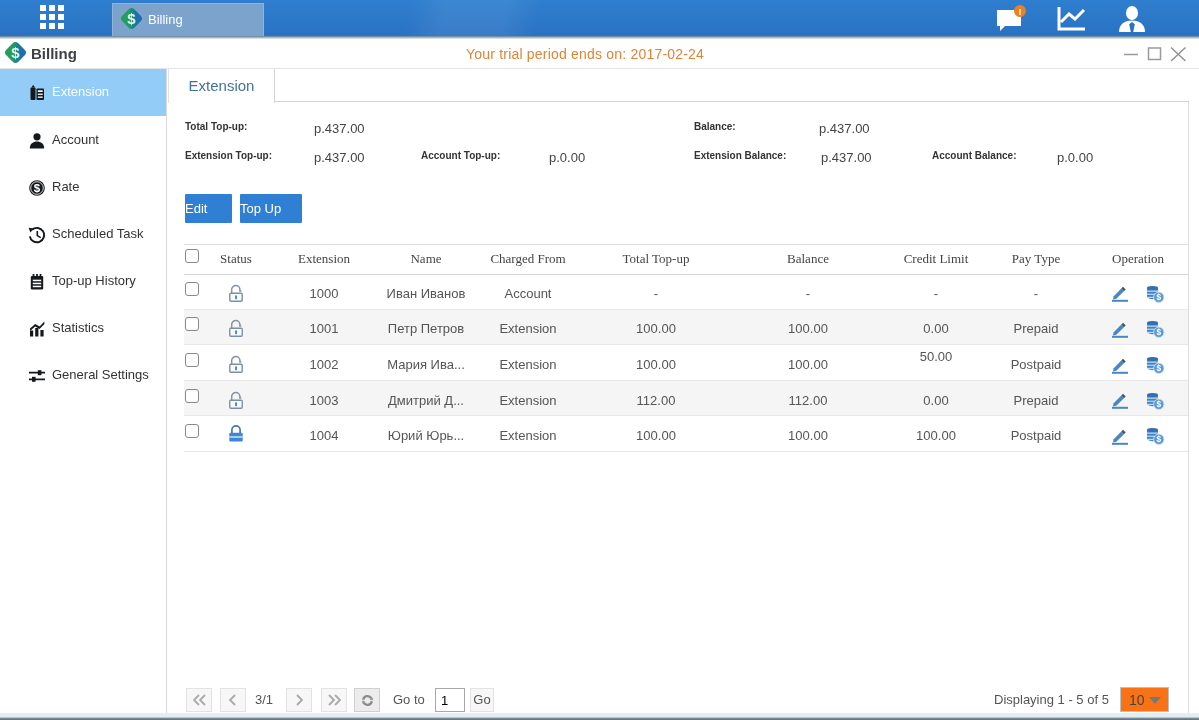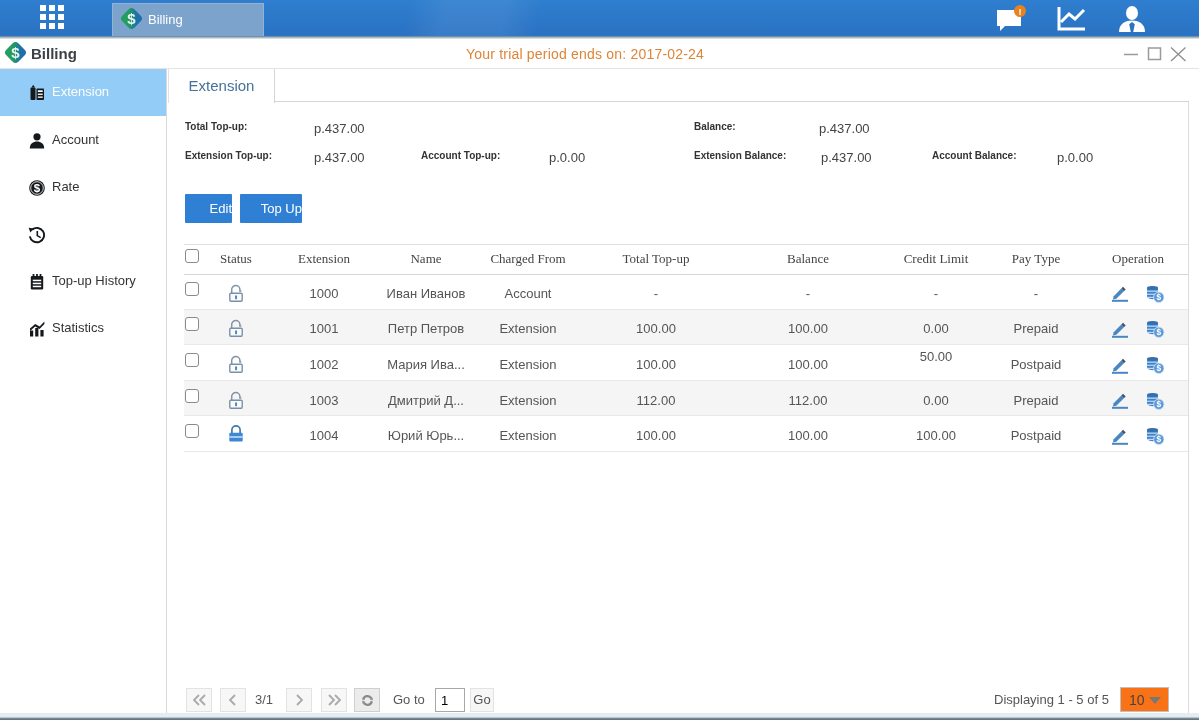--- a/index.html
+++ b/index.html
@@ -24,21 +24,21 @@
 .sitem { position:absolute; left:0; width:166px; height:47px; }
 .sitem.active { background:#92ccf7; }
 .sitem.active .stext { color:#fdfdfd; }
 .sitem .sicon { position:absolute; left:28px; top:15px; width:18px; height:18px; }
 .sitem .stext { position:absolute; left:52px; top:0; line-height:46px; font-size:13px; color:#333; }
 #content { position:absolute; left:167px; top:68px; width:1032px; height:645px; background:#fff; }
 #tabstrip { position:absolute; left:1px; top:0; width:1021px; height:34px; border-bottom:1px solid #d4d4d4; }
 #tab1 { position:absolute; left:0; top:0; width:107px; height:35px; background:#fff; border-left:1px solid #e2e2e2; border-right:1px solid #d4d4d4; text-align:center; line-height:35px; color:#45729d; font-size:15px; }
 .lbl { position:absolute; font-size:10px; font-weight:bold; color:#333; white-space:nowrap; }
 .val { position:absolute; font-size:13px; color:#444; white-space:nowrap; }
-.btn { position:absolute; background:#2f80d4; color:#fff; font-size:13px; border-radius:1px; text-align:right; line-height:29px; height:29px; }
+.btn { position:absolute; background:#2f80d4; color:#fff; font-size:13px; border-radius:1px; text-align:left; line-height:29px; height:29px; }
 .cb { position:absolute; width:14px; height:14px; border:1px solid #8a8a8a; border-radius:3px; background:#fff; }
 .cell { position:absolute; font-size:13px; color:#555; white-space:nowrap; transform:translateX(-50%); }
 .hcell { position:absolute; font-size:13px; color:#444; white-space:nowrap; transform:translateX(-50%);font-family:Liberation Serif, serif; }
 .rowbg { position:absolute; left:17px; width:1004px; }
 .icel { position:absolute; transform:translateX(-50%); }
 .pbtn { position:absolute; top:620px; width:26px; height:24px; background:#f7f7f7; border:1px solid #e3e3e3; }
 .pbtn svg { display:block; margin:5px auto 0; }
 .ptext { position:absolute; top:620px; font-size:13px; color:#555; line-height:24px; white-space:nowrap; }
 </style>
 </head>
@@ -121,20 +121,21 @@
       <div class="stext">Rate</div>
     </div>
 <div class="sitem" style="top:143px">
       <svg class="sicon" viewBox="0 0 18 18">
         <g stroke="#16191c" fill="none">
           <path d="M4 3.8 a7.2 7.2 0 1 1 -2.2 6.6" stroke-width="1.9"></path>
           <path d="M9.3 5 v4.6 l3.4 2" stroke-width="1.6"></path>
         </g>
         <path d="M0.6 1.8 l5 0.8 -3.2 3.8 z" fill="#16191c"></path>
       </svg>
+      <div class="stext">Scheduled Task</div>
     </div>
 <div class="sitem" style="top:190px">
       <svg class="sicon" viewBox="0 0 18 18">
         <rect x="2.8" y="3" width="12.4" height="13.5" rx="1.2" fill="#16191c"></rect>
         <rect x="4.6" y="1" width="1.8" height="3.6" fill="#16191c"></rect>
         <rect x="8.1" y="1" width="1.8" height="3.6" fill="#16191c"></rect>
         <rect x="11.6" y="1" width="1.8" height="3.6" fill="#16191c"></rect>
         <rect x="4.8" y="6.7" width="8.4" height="1.5" fill="#fff"></rect>
         <rect x="4.8" y="9.7" width="8.4" height="1.5" fill="#fff"></rect>
         <rect x="4.8" y="12.7" width="8.4" height="1.5" fill="#fff"></rect>
@@ -144,20 +145,30 @@
 <div class="sitem" style="top:237px">
       <svg class="sicon" viewBox="0 0 18 18">
         <g fill="#16191c">
           <rect x="2" y="10.5" width="3.2" height="6"></rect>
           <rect x="7.2" y="8" width="3.2" height="8.5"></rect>
           <rect x="12.4" y="10" width="3.2" height="6.5"></rect>
           <path d="M2 8.5 l5.2-4.5 4.4 2.5 4.8-5 v2.6 l-4.8 5 -4.4-2.5 -5.2 4.5 z"></path>
         </g>
       </svg>
       <div class="stext">Statistics</div>
+    </div>
+<div class="sitem" style="top:284px">
+      <svg class="sicon" viewBox="0 0 18 18">
+        <g stroke="#16191c" stroke-width="1.8">
+          <path d="M1 5.7 h16 M1 12.3 h16"></path>
+        </g>
+        <rect x="9.8" y="3.2" width="3.6" height="5" fill="#16191c"></rect>
+        <rect x="4" y="9.8" width="3.6" height="5" fill="#16191c"></rect>
+      </svg>
+      <div class="stext">General Settings</div>
     </div>
 </div>
 <div id="content">
 <div id="tabstrip">
       <div id="tab1">Extension</div>
     </div>
 <div style="position:absolute;left:1021px;top:34px;width:1px;height:611px;background:#dcdcdc"></div>
 <div class="lbl" style="left:18px;top:53px">Total Top-up:</div>
 <div class="val" style="left:147px;top:53px">p.437.00</div>
 <div class="lbl" style="left:527px;top:53px">Balance:</div>

